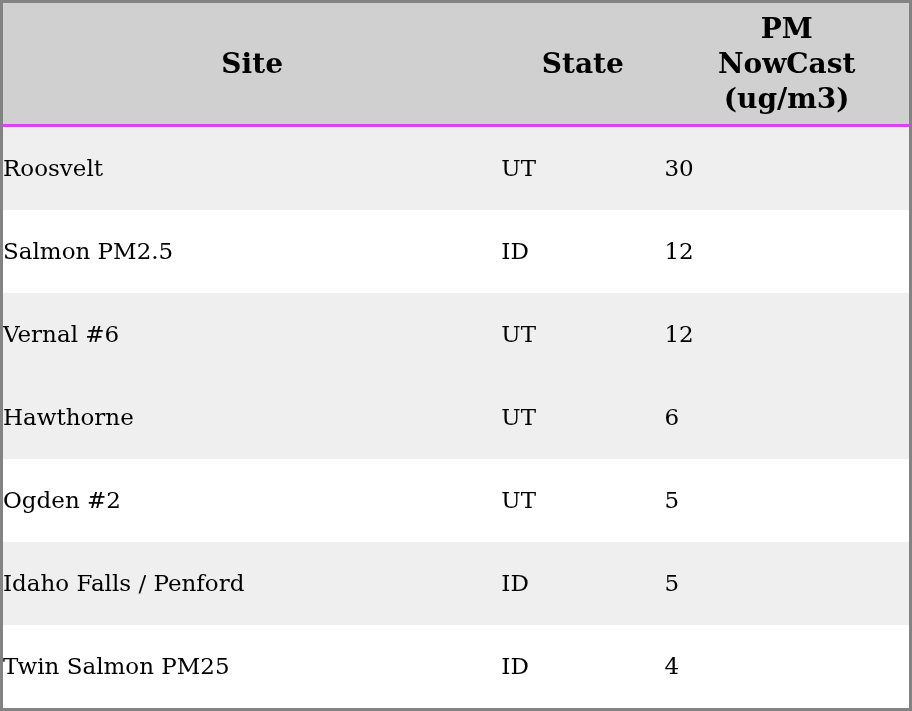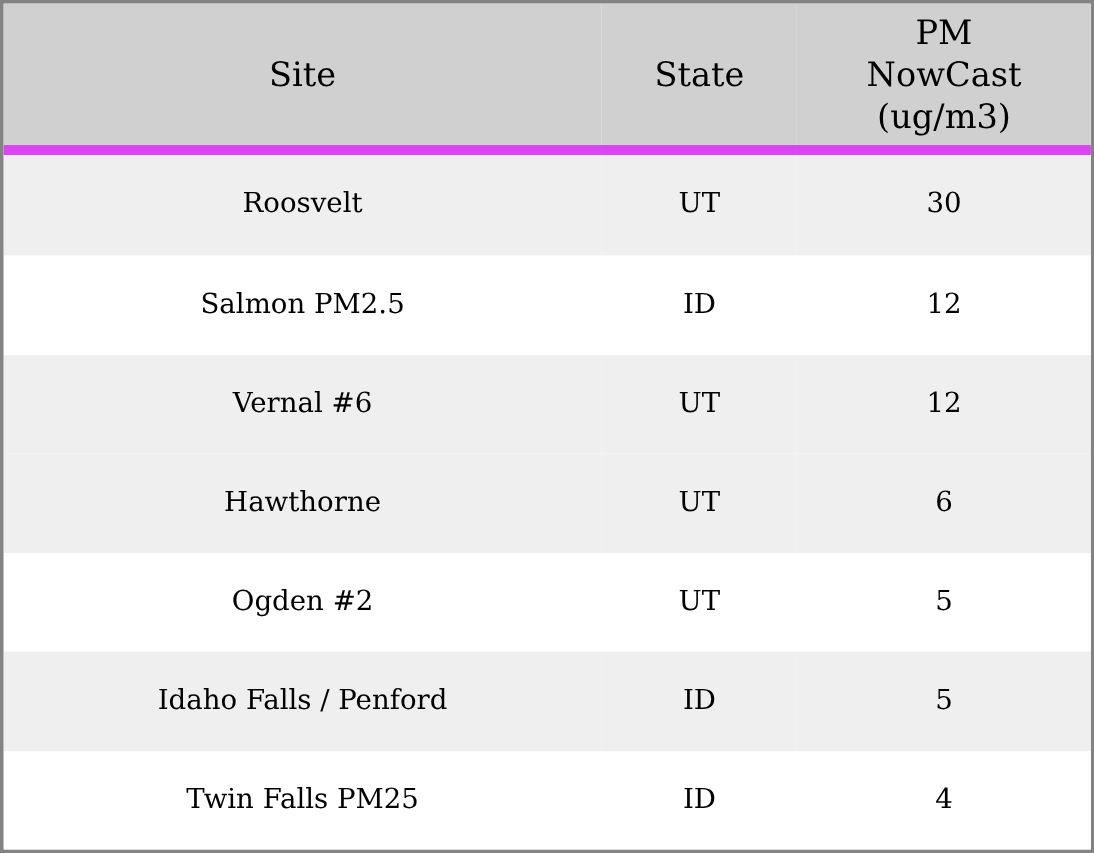--- a/index.html
+++ b/index.html
@@ -20,37 +20,36 @@
     width: 100%;
     height: 100%;
     border-collapse: collapse;
     table-layout: fixed;
   }
   table.pm-table thead tr {
     background: #d0d0d0;
     height: 122px;
   }
   table.pm-table th {
-    font-weight: normal;
+    font-weight: bold;
     font-size: 28px;
     color: #000000;
     text-align: center;
     vertical-align: middle;
     padding: 0;
-    border-bottom: 8px solid #d946ef;
+    border-bottom: 3px solid #d946ef;
     line-height: 1.25;
   }
   table.pm-table th .wrap-narrow {
     display: inline-block;
     max-width: 150px;
   }
   table.pm-table td {
     font-size: 23px;
     color: #000000;
-    text-align: center;
     vertical-align: middle;
     padding: 0;
     height: 58px;
     line-height: 1.1;
   }
   table.pm-table tbody tr.odd  { background: #efefef; }
   table.pm-table tbody tr.even { background: #ffffff; margin-top: 28px; }
   col.col-site  { width: 55%; }
   col.col-state { width: 18%; }
   col.col-pm    { width: 27%; }
@@ -103,19 +102,19 @@
           <td>Ogden #2</td>
           <td>UT</td>
           <td>5</td>
         </tr>
         <tr class="odd">
           <td>Idaho Falls / Penford</td>
           <td>ID</td>
           <td>5</td>
         </tr>
         <tr class="even">
-          <td>Twin Falls PM25</td>
+          <td>Twin Salmon PM25</td>
           <td>ID</td>
           <td>4</td>
         </tr>
       </tbody>
   </table>
 </div>
 
 </body></html>

